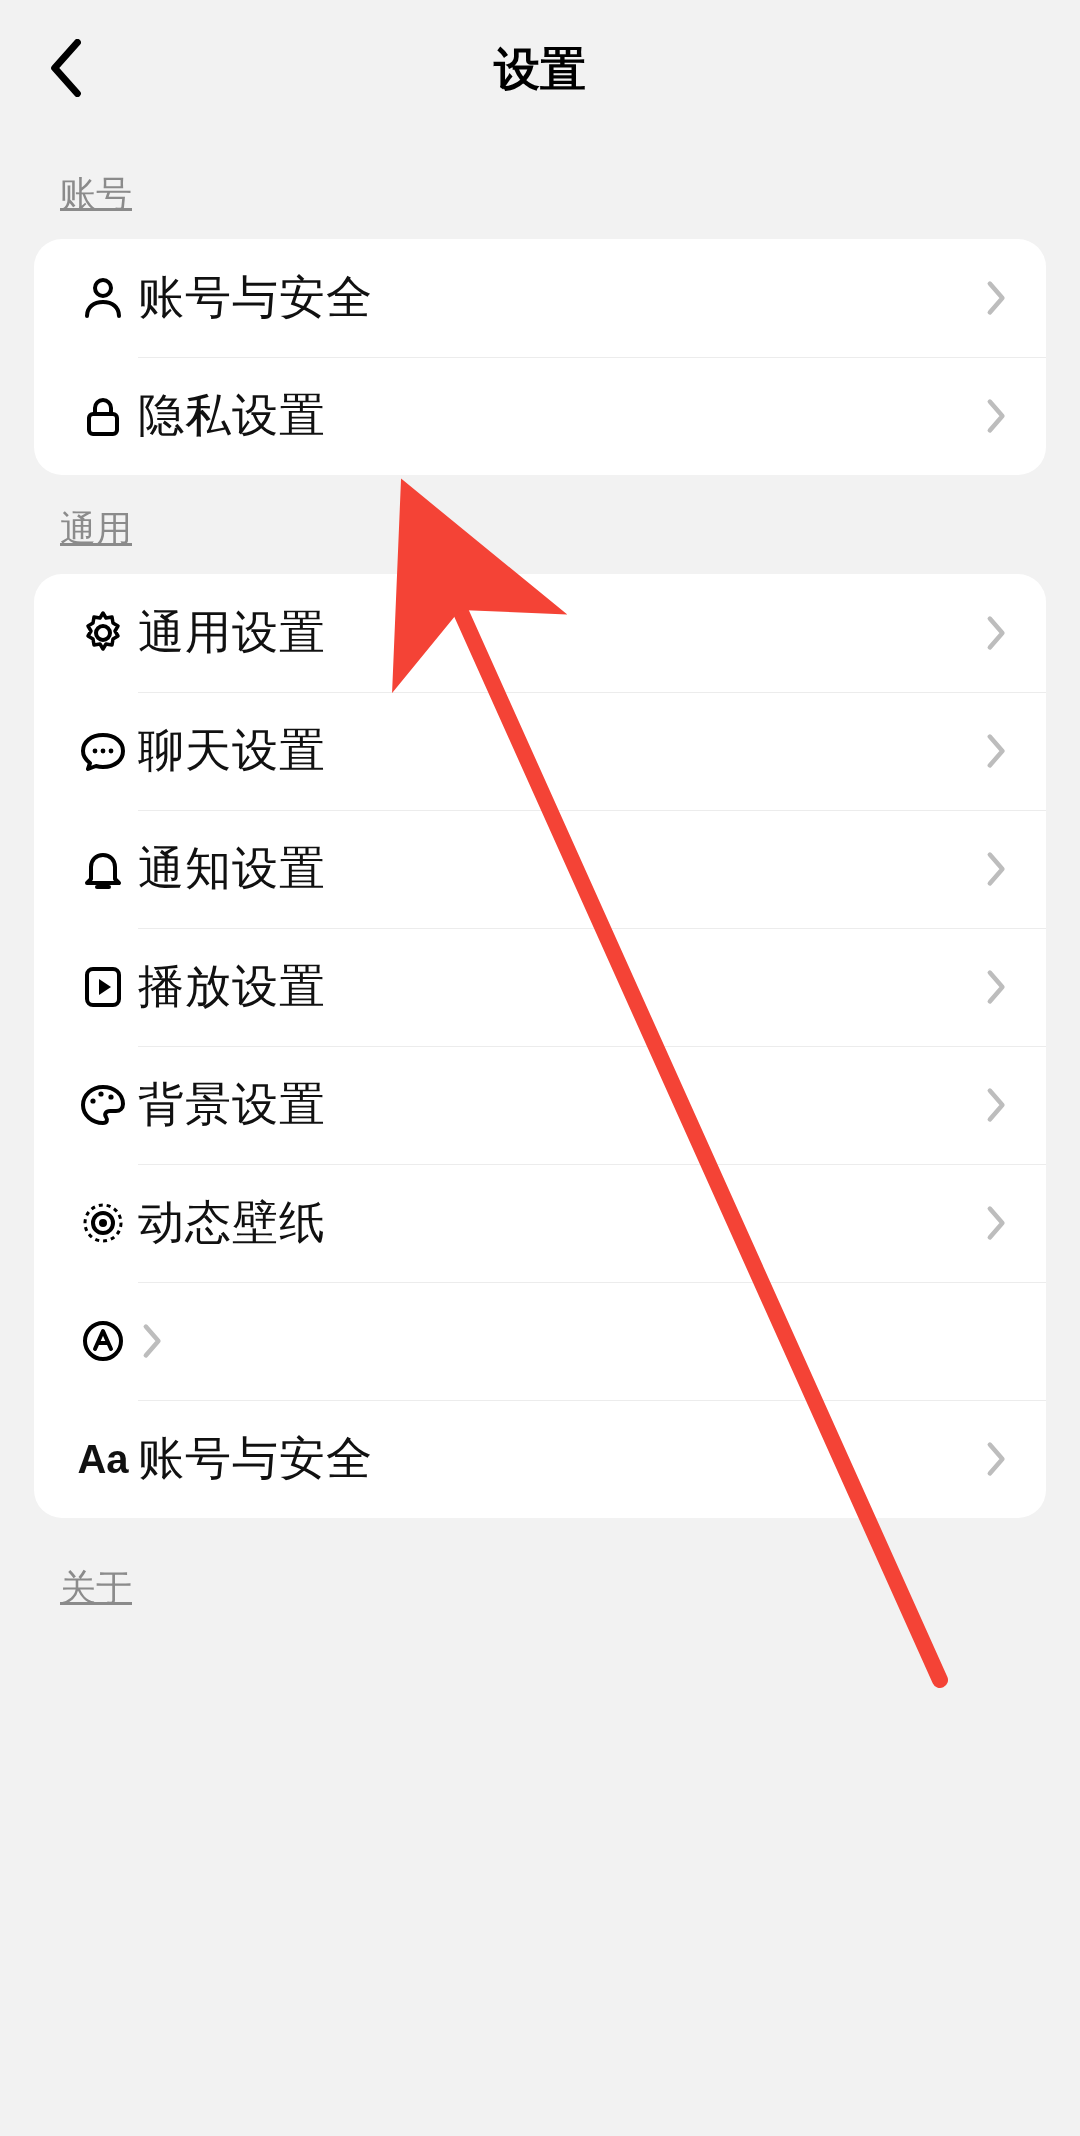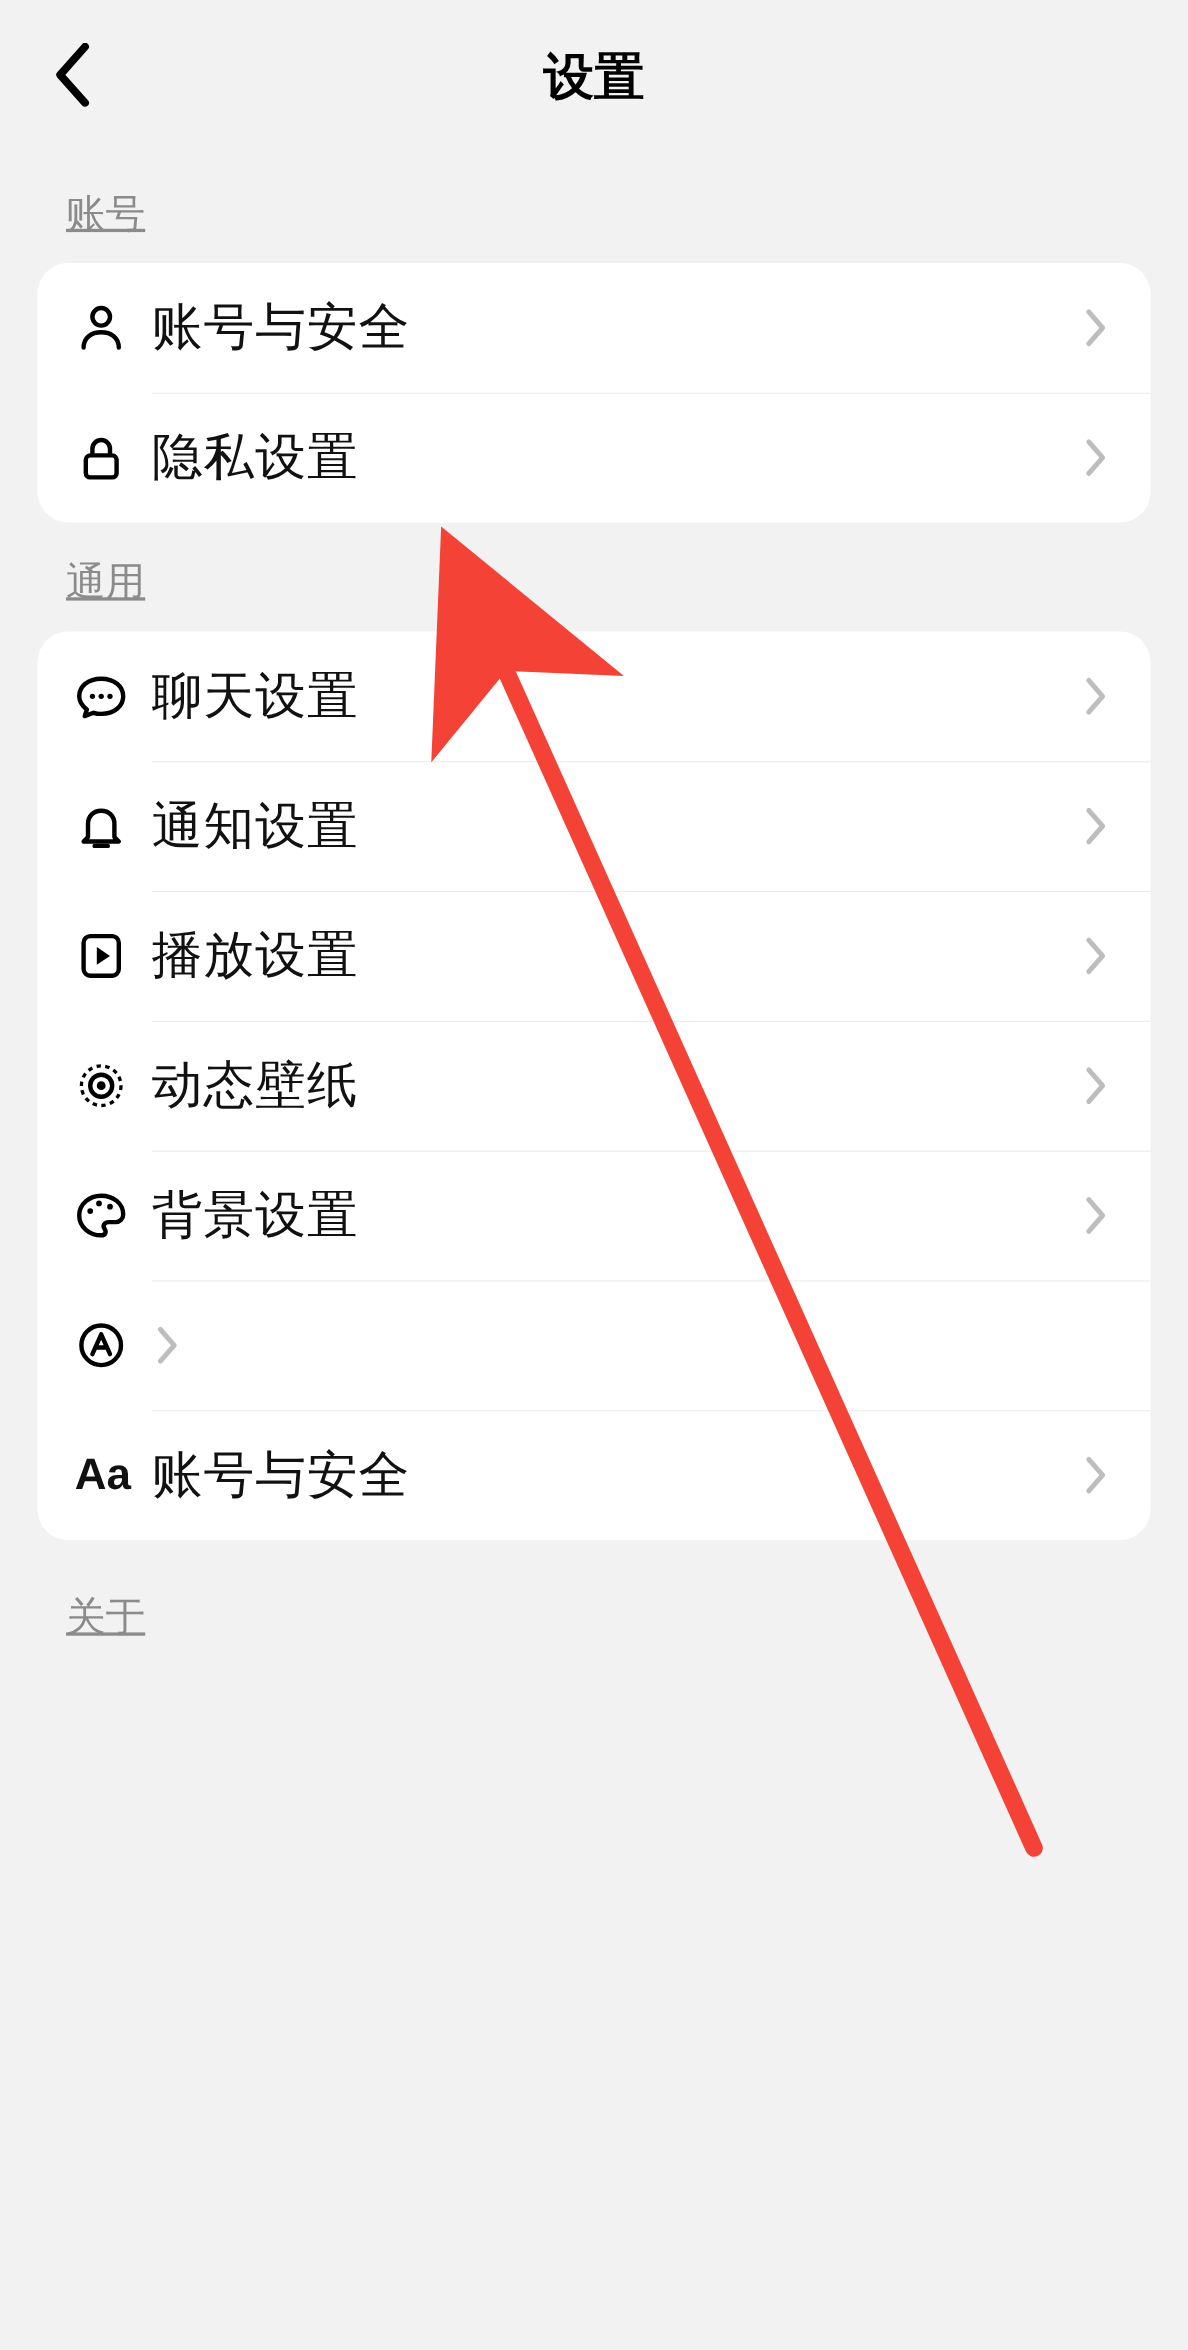--- a/index.html
+++ b/index.html
@@ -69,21 +69,21 @@
     left: 104px;
     right: 0;
     top: 0;
     height: 1px;
     background: #ececec;
   }
   .row-icon {
     width: 70px;
     display: flex;
     align-items: center;
-    justify-content: flex-start;
+    justify-content: center;
     flex-shrink: 0;
   }
   .row-icon svg { width: 48px; height: 48px; }
   .row-label {
     font-size: 46px;
     color: #111;
     flex: 1;
     letter-spacing: 1px;
   }
   .row-chevron {
@@ -155,20 +155,34 @@
           <polyline points="4,4 18,20 4,36" fill="none" stroke="#bdbdbd" stroke-width="5" stroke-linecap="round" stroke-linejoin="round"></polyline>
         </svg>
     </span>
   </div>
 
 </div>
 
 <div class="section-label">通用</div>
 <div class="card">
 
+  <div class="row">
+    <span class="row-icon">
+      <svg viewBox="0 0 48 48">
+          <circle cx="24" cy="24" r="7" fill="none" stroke="#000" stroke-width="4"></circle>
+          <path d="M24 4l3 5 6-1 1 6 5 3-3 5 3 5-5 3-1 6-6-1-3 5-3-5-6 1-1-6-5-3 3-5-3-5 5-3 1-6 6 1z" fill="none" stroke="#000" stroke-width="3.5" stroke-linejoin="round"></path>
+        </svg>
+    </span>
+    <span class="row-label">通用设置</span>
+    <span class="row-chevron">
+      <svg viewBox="0 0 24 40">
+          <polyline points="4,4 18,20 4,36" fill="none" stroke="#bdbdbd" stroke-width="5" stroke-linecap="round" stroke-linejoin="round"></polyline>
+        </svg>
+    </span>
+  </div>
 
   <div class="row">
     <span class="row-icon">
       <svg viewBox="0 0 48 48">
           <path d="M24 8C12 8 4 15 4 24c0 5 3 9 7 12l-2 6 8-3c2 .6 4 1 7 1 12 0 20-7 20-16S36 8 24 8z" fill="none" stroke="#000" stroke-width="4" stroke-linejoin="round"></path>
           <circle cx="16" cy="24" r="2.4" fill="#000"></circle>
           <circle cx="24" cy="24" r="2.4" fill="#000"></circle>
           <circle cx="32" cy="24" r="2.4" fill="#000"></circle>
         </svg>
     </span>
@@ -206,43 +220,43 @@
     <span class="row-chevron">
       <svg viewBox="0 0 24 40">
           <polyline points="4,4 18,20 4,36" fill="none" stroke="#bdbdbd" stroke-width="5" stroke-linecap="round" stroke-linejoin="round"></polyline>
         </svg>
     </span>
   </div>
 
   <div class="row">
     <span class="row-icon">
       <svg viewBox="0 0 48 48">
-          <circle cx="24" cy="24" r="18" fill="none" stroke="#000" stroke-width="3" stroke-dasharray="4 4"></circle>
-          <circle cx="24" cy="24" r="10" fill="none" stroke="#000" stroke-width="4"></circle>
-          <circle cx="24" cy="24" r="4" fill="#000"></circle>
-        </svg>
-    </span>
-    <span class="row-label">动态壁纸</span>
-    <span class="row-chevron">
-      <svg viewBox="0 0 24 40">
-          <polyline points="4,4 18,20 4,36" fill="none" stroke="#bdbdbd" stroke-width="5" stroke-linecap="round" stroke-linejoin="round"></polyline>
-        </svg>
-    </span>
-  </div>
-
-  <div class="row">
-    <span class="row-icon">
-      <svg viewBox="0 0 48 48">
           <path d="M24 6C13 6 4 14 4 24s9 18 20 18c4 0 5-3 3-6-2-3 0-6 4-6h6c4 0 7-3 7-7C44 13 35 6 24 6z" fill="none" stroke="#000" stroke-width="4"></path>
           <circle cx="14" cy="20" r="2.6" fill="#000"></circle>
           <circle cx="22" cy="13" r="2.6" fill="#000"></circle>
           <circle cx="32" cy="16" r="2.6" fill="#000"></circle>
         </svg>
     </span>
     <span class="row-label">背景设置</span>
+    <span class="row-chevron">
+      <svg viewBox="0 0 24 40">
+          <polyline points="4,4 18,20 4,36" fill="none" stroke="#bdbdbd" stroke-width="5" stroke-linecap="round" stroke-linejoin="round"></polyline>
+        </svg>
+    </span>
+  </div>
+
+  <div class="row">
+    <span class="row-icon">
+      <svg viewBox="0 0 48 48">
+          <circle cx="24" cy="24" r="18" fill="none" stroke="#000" stroke-width="3" stroke-dasharray="4 4"></circle>
+          <circle cx="24" cy="24" r="10" fill="none" stroke="#000" stroke-width="4"></circle>
+          <circle cx="24" cy="24" r="4" fill="#000"></circle>
+        </svg>
+    </span>
+    <span class="row-label">动态壁纸</span>
     <span class="row-chevron">
       <svg viewBox="0 0 24 40">
           <polyline points="4,4 18,20 4,36" fill="none" stroke="#bdbdbd" stroke-width="5" stroke-linecap="round" stroke-linejoin="round"></polyline>
         </svg>
     </span>
   </div>
 
   <div class="row">
     <span class="row-icon">
       <svg viewBox="0 0 48 48">

